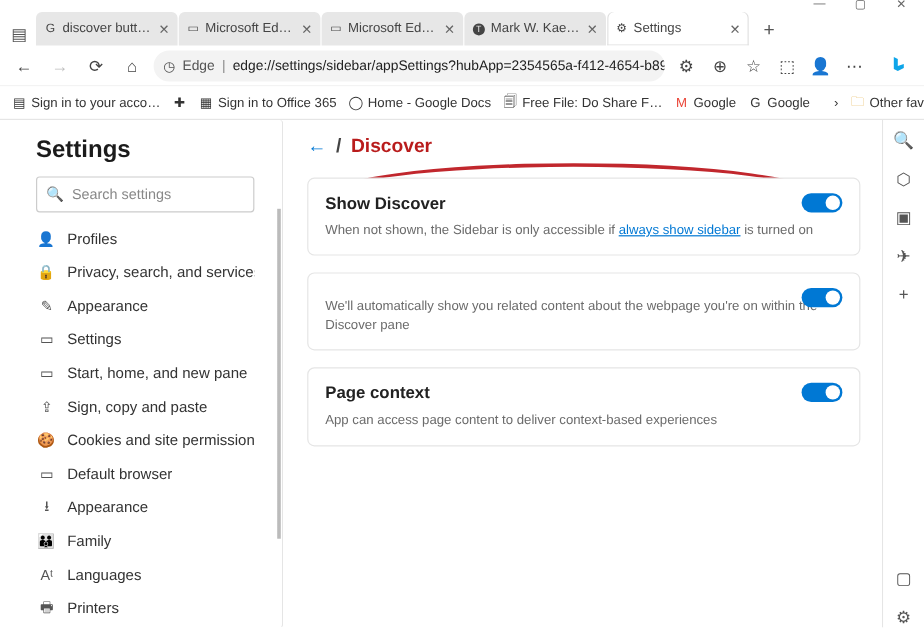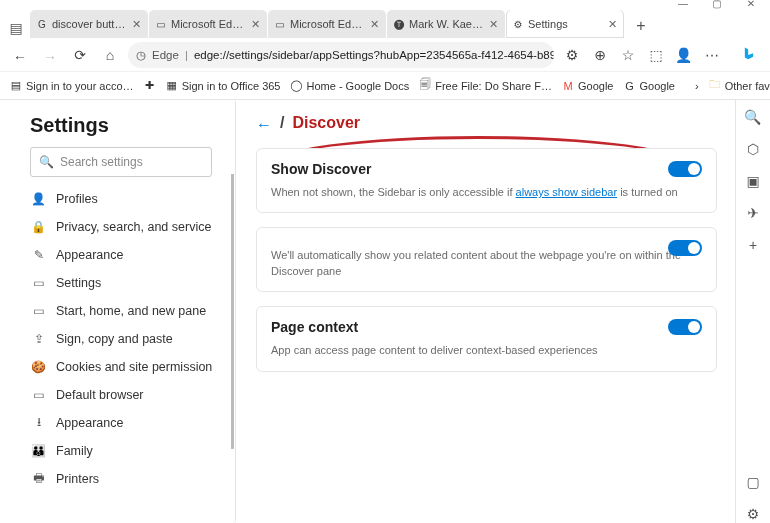--- a/index.html
+++ b/index.html
@@ -234,20 +234,24 @@
           </li>
         <li>
             <span class="ni">⭳</span>
             <span>Appearance</span>
           </li>
         <li>
             <span class="ni">👪</span>
             <span>Family</span>
           </li>
         <li>
+            <span class="ni">Aᵗ</span>
+            <span>Languages</span>
+          </li>
+        <li>
             <span class="ni">🖶</span>
             <span>Printers</span>
           </li>
         <li></li>
 
       </ul>
     </div>
 
     <div class="vdiv"></div>
 

